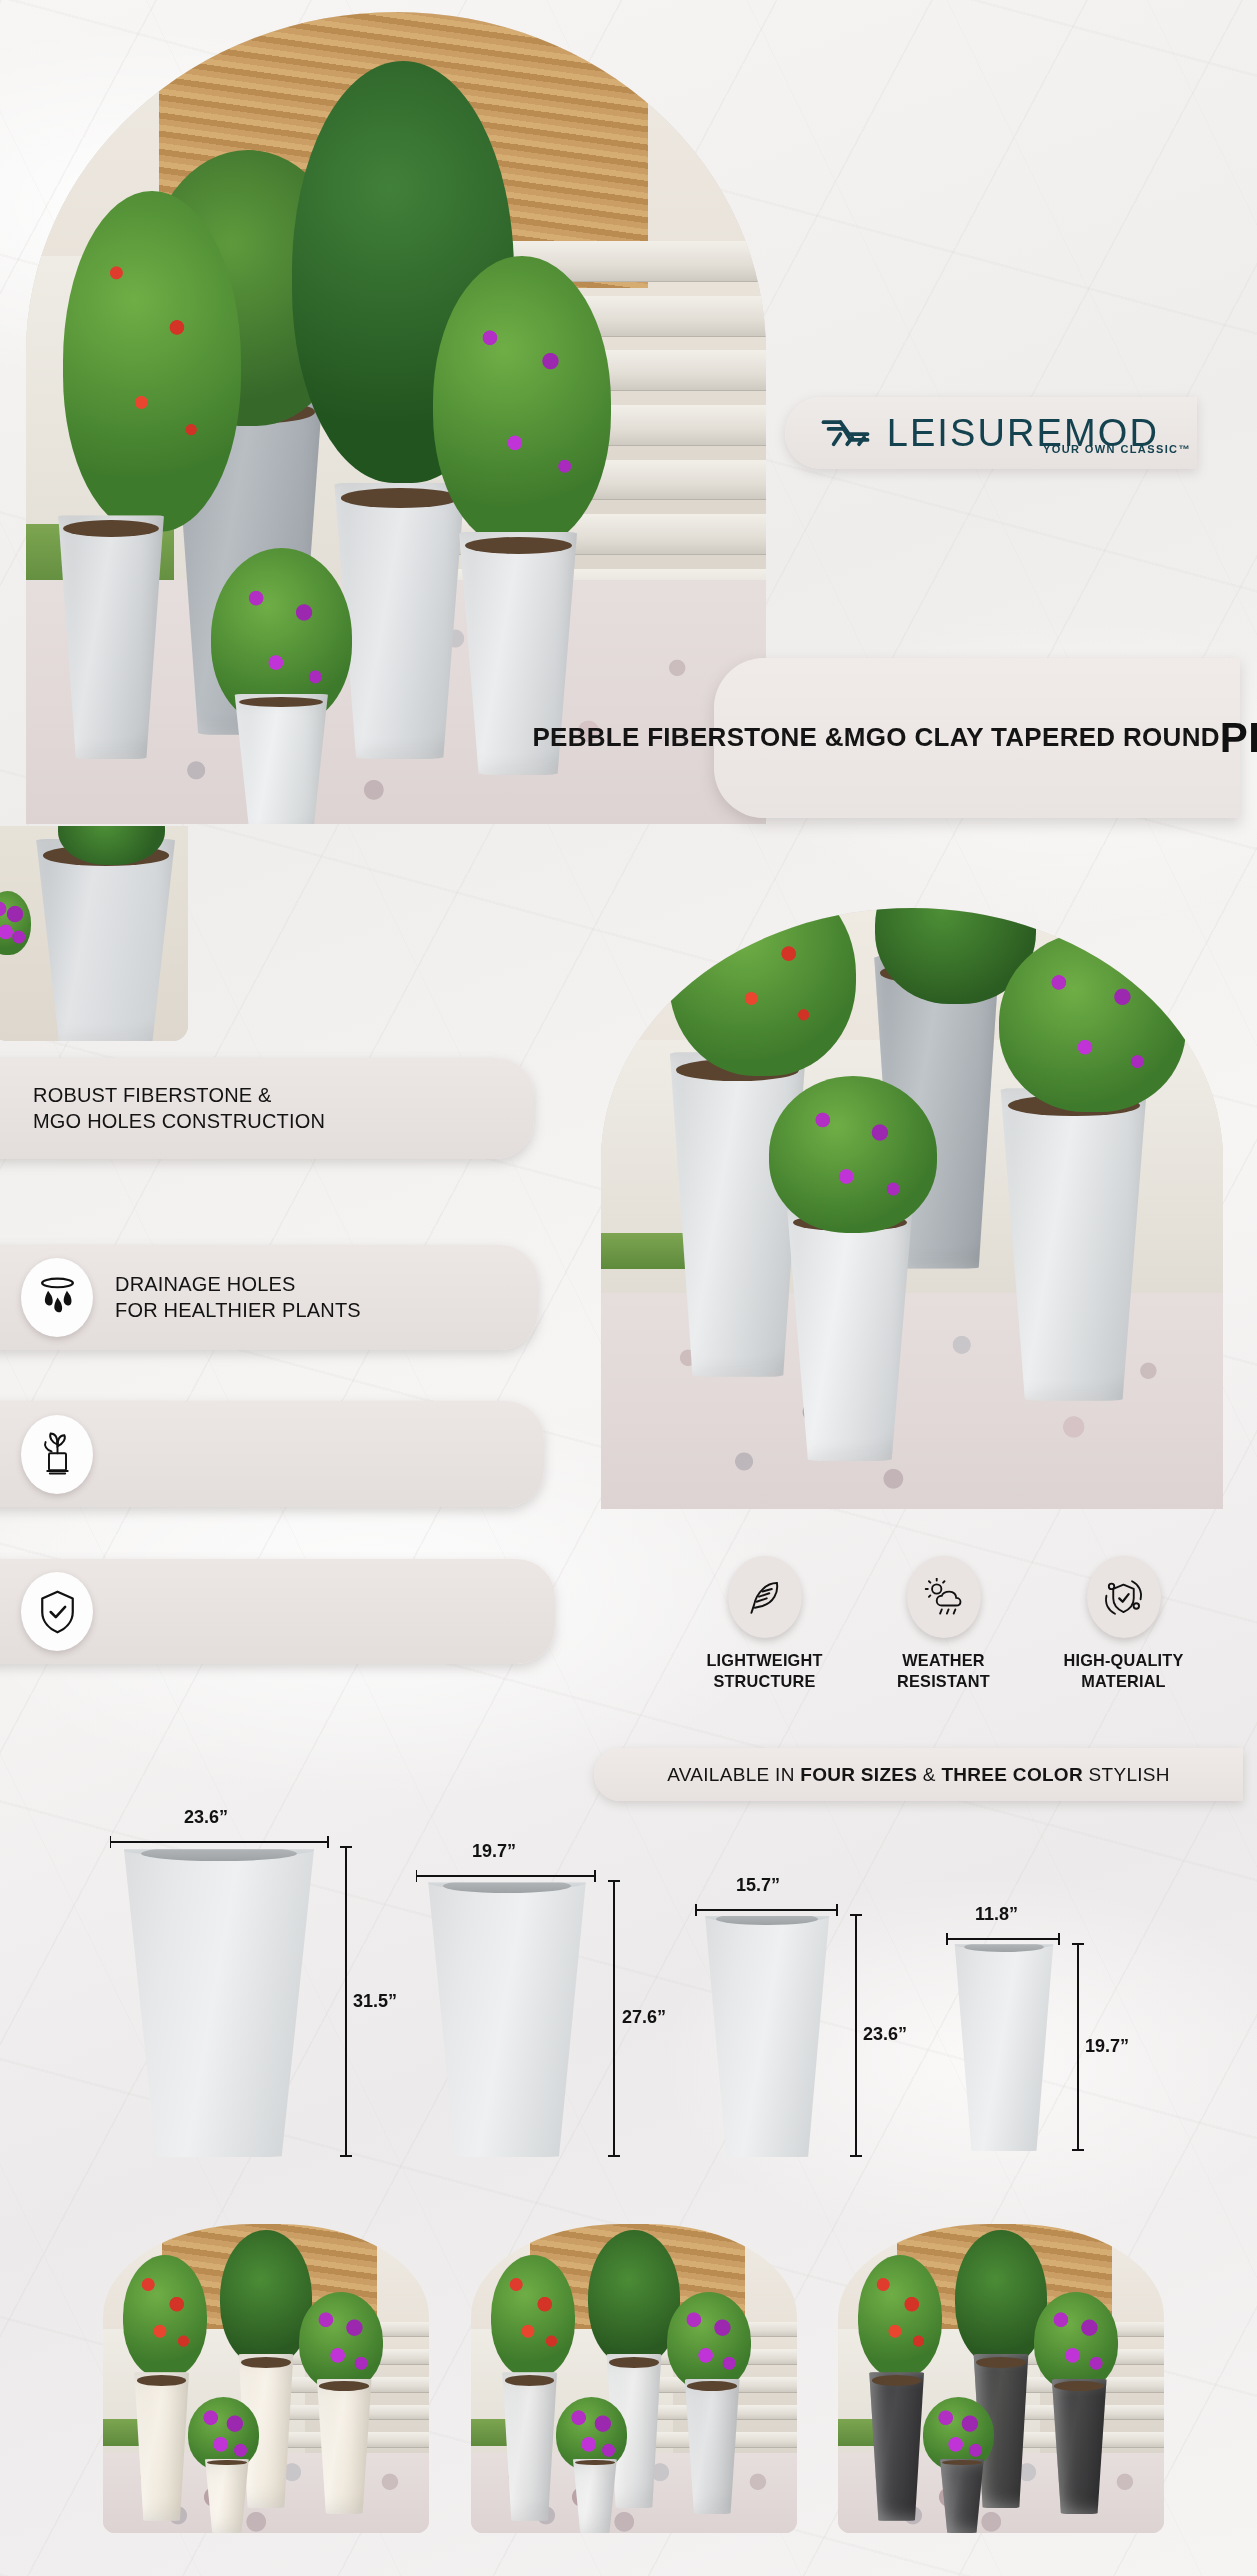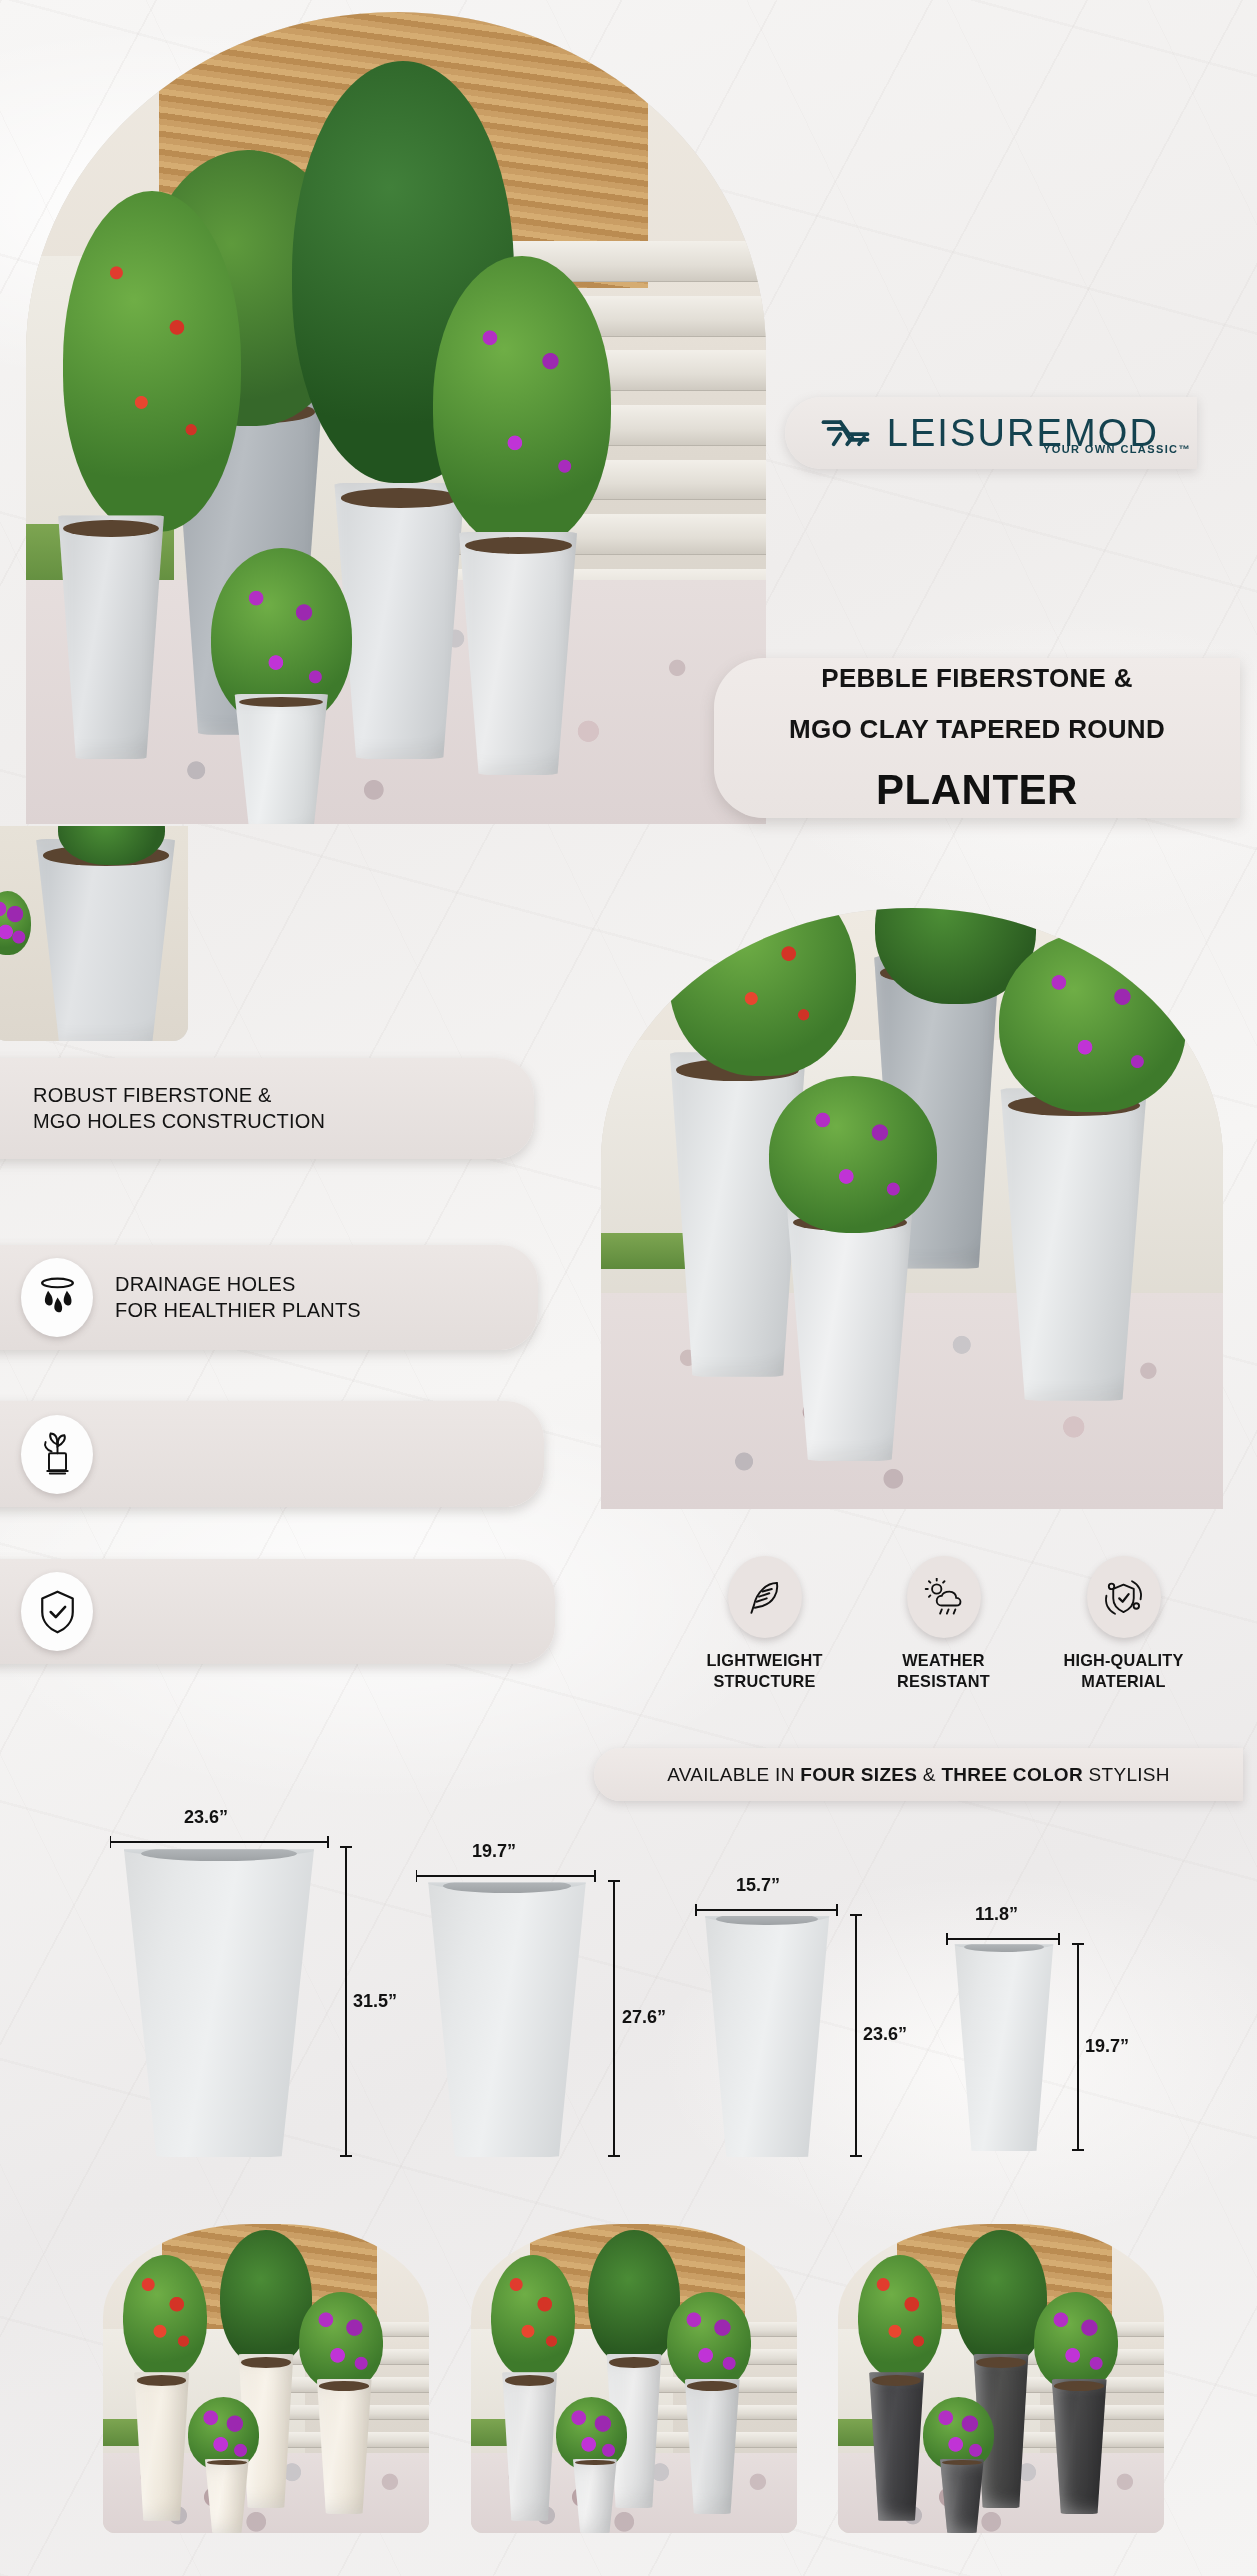--- a/index.html
+++ b/index.html
@@ -87,21 +87,21 @@
     display:flex; align-items:center; gap:13.7px; padding-left:33px; }
   #logo-word{ font-size:38px; letter-spacing:2.1px; color:#14424f; font-weight:400; line-height:1; }
   #logo-tag{ position:absolute; left:258px; top:46px; font-size:11px; letter-spacing:1.4px;
     color:#14424f; font-weight:600; }
 
   
   #title-card{ left:714px; top:658px; width:526px; height:160px;
     border-radius:50px 0 0 50px;
     background:linear-gradient(180deg,#f0ebe9,#e9e3e1);
     box-shadow:0 5.2px 13.7px rgba(120,110,108,.25);
-    display:flex; flex-direction:column; align-items:center; justify-content:center;gap:20px; }
+    display:flex; align-items:center; justify-content:center; }
   #title-card .l1,#title-card .l2{ font-size:26px; font-weight:700; color:#141414; letter-spacing:0.3px;
     line-height:1.22; white-space:nowrap; }
   #title-card .l3{ font-size:42px; font-weight:700; color:#111; letter-spacing:0.5px; line-height:1.12; }
 
   
   .fpill{ position:absolute; border-radius:0 38px 38px 0;
     background:linear-gradient(180deg,#ece7e5,#e3dddb);
     box-shadow:0 4.3px 10.3px rgba(120,110,108,.25);
     display:flex; align-items:center; }
   .fpill .txt{ font-size:20px; font-weight:500; color:#131313; line-height:1.28; letter-spacing:0.2px; }

